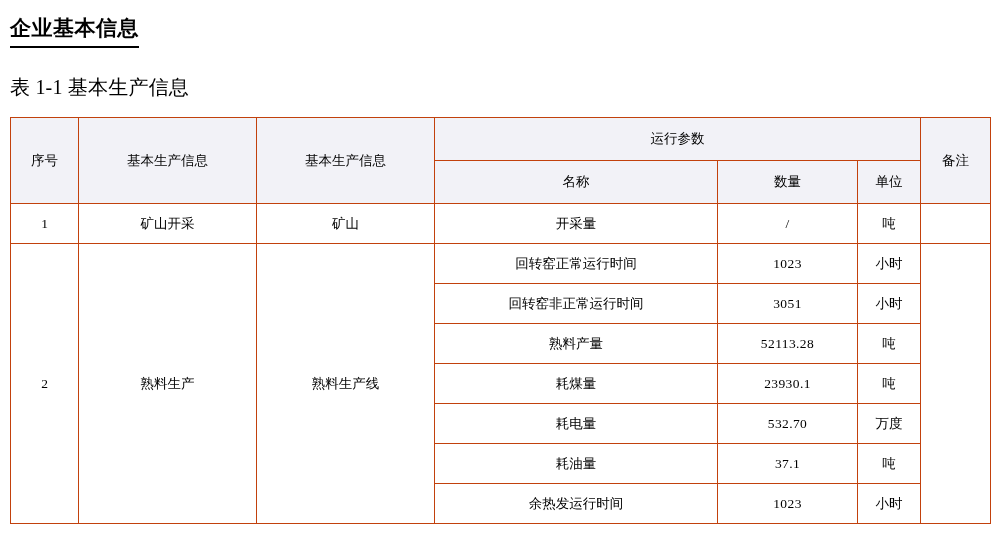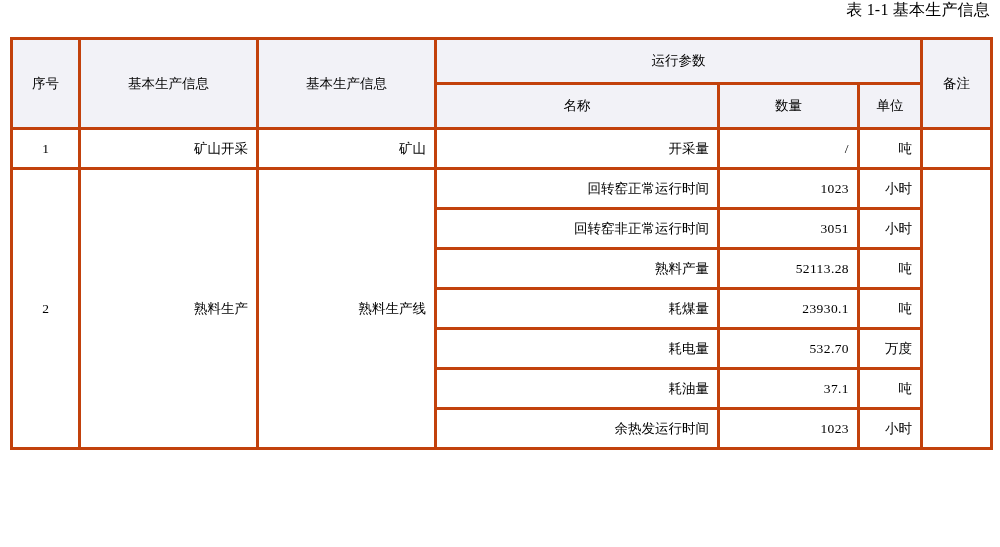--- a/index.html
+++ b/index.html
@@ -35,67 +35,70 @@
     margin-top: 6px;
     margin-bottom: 26px;
   }
   .section-heading {
     font-family: "Liberation Serif", "DejaVu Serif", serif;
     font-size: 15px;
     margin: 0 0 36px 0;
     letter-spacing: 0.3px;
   }
   .table-caption {
-    text-align: right;
-    font-size: 16px;
+    text-align: left;
+    font-size: 20px;
     font-family: "Liberation Serif", "DejaVu Serif", serif;
     margin-bottom: 16px;
     letter-spacing: 0.2px;
   }
   table.info-table {
     border-collapse: collapse;
     width: 980px;
     table-layout: fixed;
     font-size: 13px;
   }
   table.info-table th,
   table.info-table td {
-    border: 3px solid #c2410c;
+    border: 1px solid #c2410c;
     padding: 6px 8px;
     font-weight: normal;
     font-size: 13.5px;
     font-family: "Liberation Serif", "DejaVu Serif", serif;
     vertical-align: middle;
     margin-left: 28px;
   }
   table.info-table thead th {
     background: #f2f2f7;
     text-align: center;
     height: 30px;
   }
   .c-seq   { width: 68px;  text-align: center; }
   .c-unit  { width: 178px; }
   .c-fac   { width: 178px; }
   .c-name  { width: 283px; }
   .c-qty   { width: 140px; }
   .c-uom   { width: 63px;  }
   .c-note  { width: 70px;  }
   td.center { text-align: center; }
-  td.cell-text { text-align: right; }
+  td.cell-text { text-align: center; }
   .num {
     font-family: "Liberation Serif", "DejaVu Serif", serif;
     letter-spacing: 0.4px;
   }
   tbody tr { height: 40px; }
 </style>
 </head>
 <body>
 
 <div class="page">
 
+  <div class="title-wrap">
+    <h1 class="doc-title">企业基本信息</h1>
+  </div>
 
 
   <div class="table-caption">表 1-1  基本生产信息</div>
 
   <table class="info-table">
     <colgroup>
       <col class="c-seq">
         <col class="c-unit">
         <col class="c-fac">
         <col class="c-name">

